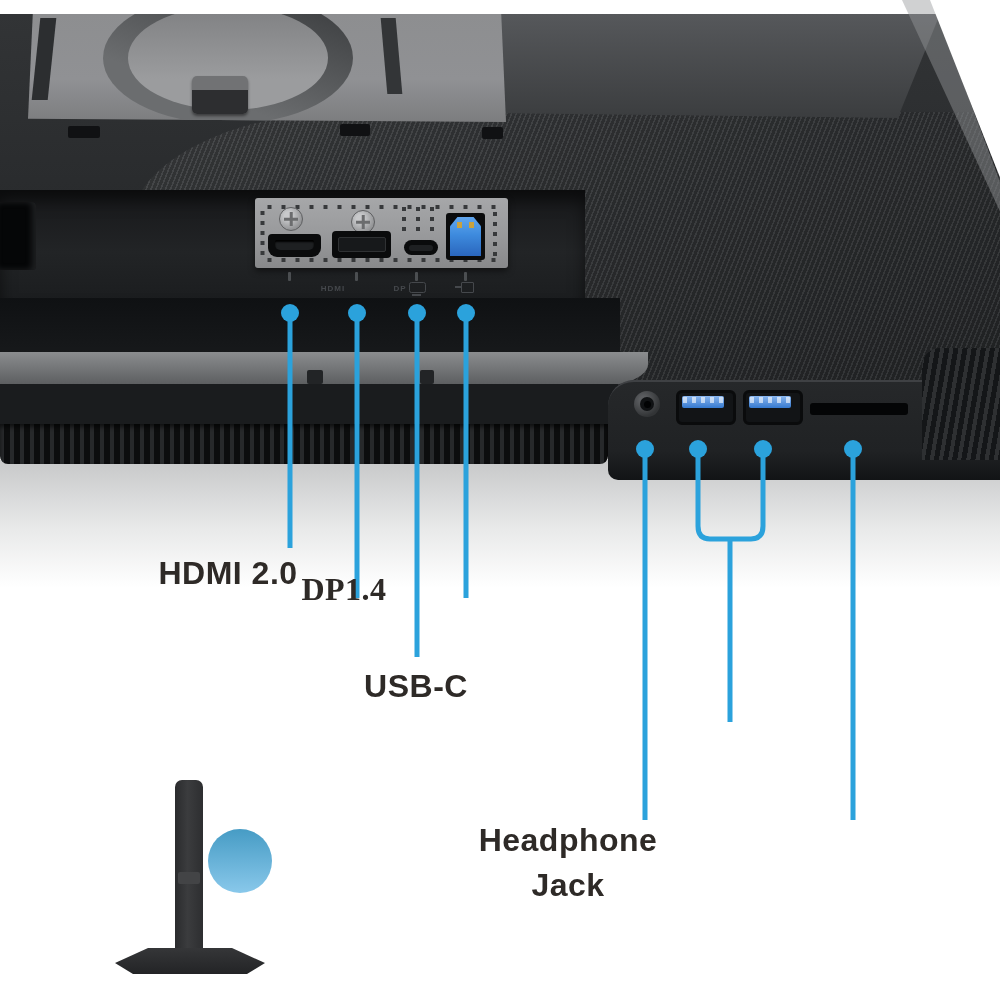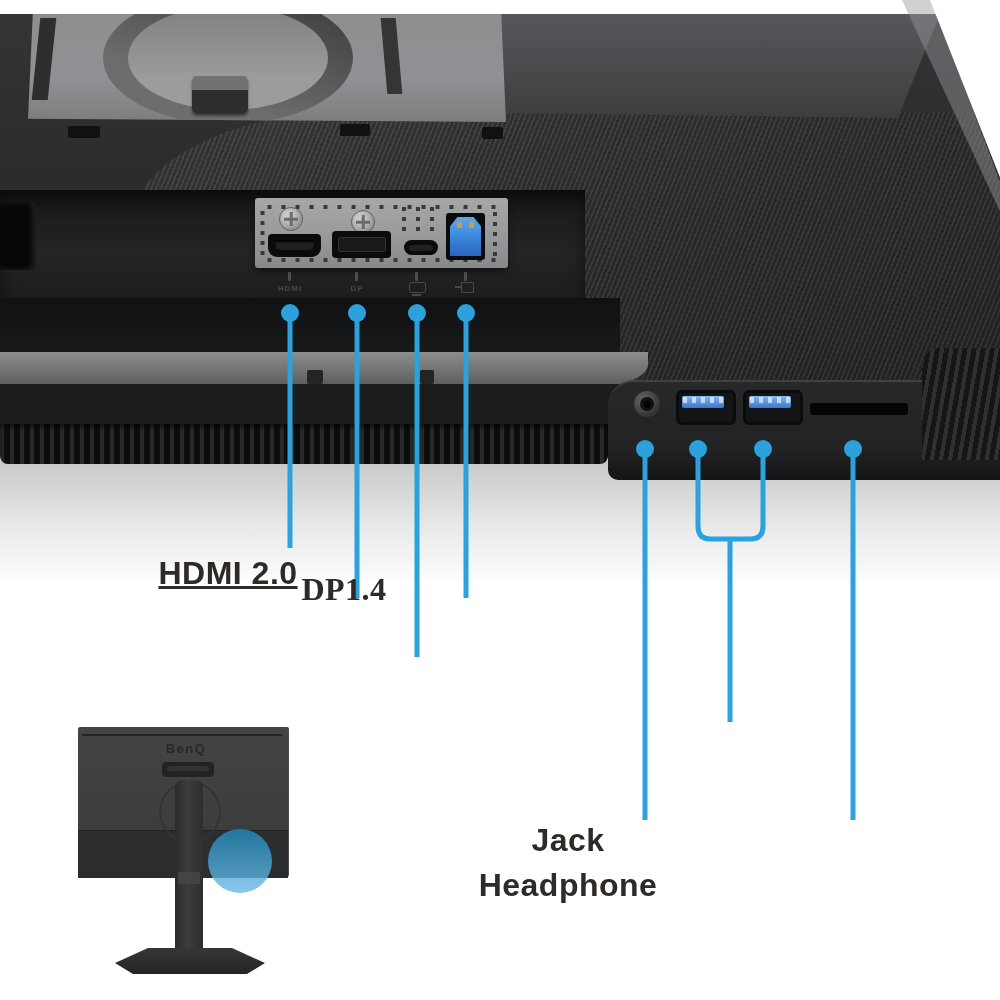--- a/index.html
+++ b/index.html
@@ -86,21 +86,21 @@
     background:#1e2022;border-radius:3px;}
   .usbb-port{position:absolute;left:191px;top:15px;width:39px;height:47px;background:#0a0b0c;border-radius:3px;}
   .usbb-inner{position:absolute;left:4px;top:4px;width:31px;height:39px;
     background:linear-gradient(180deg,#61a6ee 0%,var(--usb-b-blue) 45%,#2a66bd 100%);
     clip-path:polygon(0 24%,24% 0,76% 0,100% 24%,100% 100%,0 100%);}
   .usbb-pin{position:absolute;top:5px;width:5px;height:6px;background:#c9a23f;}
 
   
   .tick{position:absolute;width:3px;height:9px;background:#4b4e51;border-radius:1px;}
   .fineprint{position:absolute;color:#45484c;font-size:8px;font-weight:bold;letter-spacing:1px;
-    transform:translateX(-50%);}
+    transform:translateX(-50%);margin-left:43px;}
   .fp-icon-c{position:absolute;width:15px;height:9px;border:1.5px solid #45484c;border-radius:2.5px;}
   .fp-icon-c::after{content:"";position:absolute;left:2px;top:11px;width:9px;height:1.5px;background:#45484c;}
   .fp-icon-b{position:absolute;width:11px;height:9px;border:1.5px solid #45484c;border-radius:1px;}
   .fp-icon-b::after{content:"";position:absolute;left:-7px;top:3px;width:6px;height:1.5px;background:#45484c;}
 
   
   .black-band{position:absolute;left:0;top:298px;width:620px;height:58px;
     background:linear-gradient(180deg,#0f1113 0%,#17191b 100%);}
   .bezel-band{position:absolute;left:0;top:352px;width:648px;height:34px;
     background:linear-gradient(180deg,#8b8d8f 0%,#5a5c5e 100%);
@@ -263,37 +263,31 @@
     <circle cx="290" cy="313" r="9"></circle>
     <circle cx="357" cy="313" r="9"></circle>
     <circle cx="417" cy="313" r="9"></circle>
     <circle cx="466" cy="313" r="9"></circle>
     <circle cx="645" cy="449" r="9"></circle>
     <circle cx="698" cy="449" r="9"></circle>
     <circle cx="763" cy="449" r="9"></circle>
     <circle cx="853" cy="449" r="9"></circle>
   </svg>
 
-  <div class="port-label" style="left:228px;top:552px;text-decoration:underline;">HDMI 2.0</div>
+  <div class="port-label" style="left:228px;top:552px;">HDMI 2.0</div>
   <div class="port-label" style="left:344px;top:568px;font-family:Liberation Serif, serif;">DP1.4</div>
   <div class="port-label two-line" style="left:416px;top:664px;">
+    <div>USB-C</div>
   </div>
   <div class="port-label two-line" style="left:568px;top:818px;">
+    <div>Headphone</div>
     <div>Jack</div>
-    <div>Headphone</div>
   </div>
 
   <div class="inset">
-    <div class="mon-panel">
-      <div class="mon-topline"></div>
-      <div class="mon-lowband"></div>
-      <div class="mon-logo">BenQ</div>
-      <div class="mon-handle"></div>
-      <div class="mon-vesa"></div>
-    </div>
     <div class="mon-column">
       <div class="mon-clip"></div>
     </div>
     <div class="mon-base"></div>
     <div class="highlight-circle"></div>
   </div>
 
 </div>
 
 </body></html>

